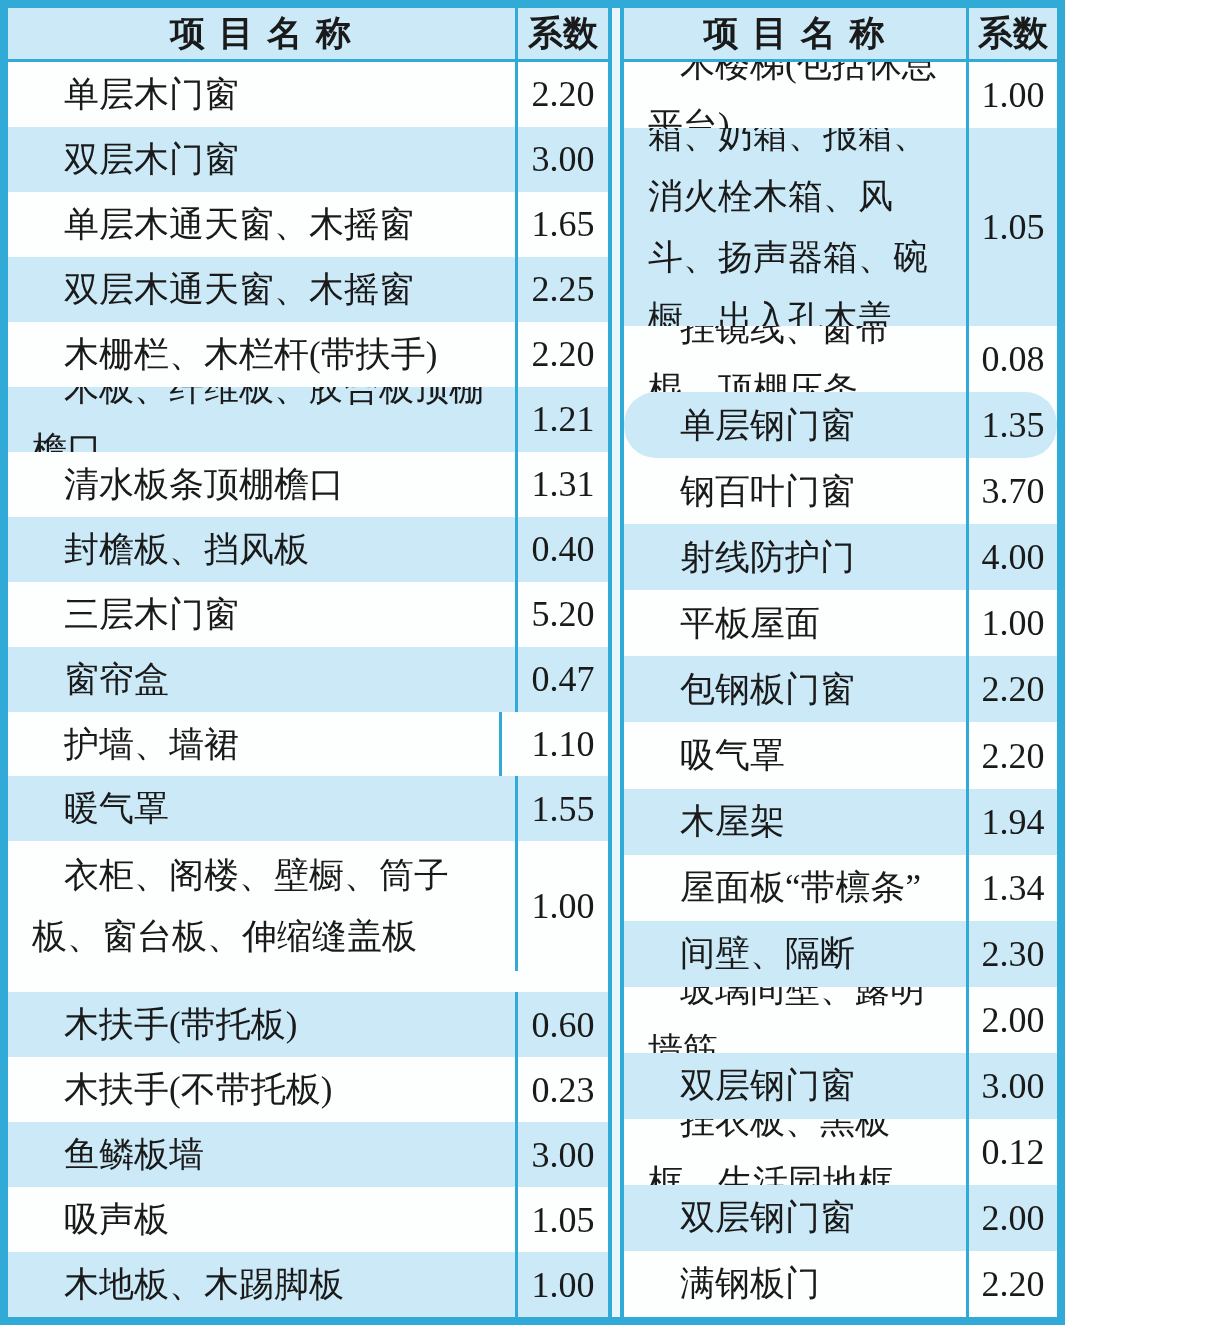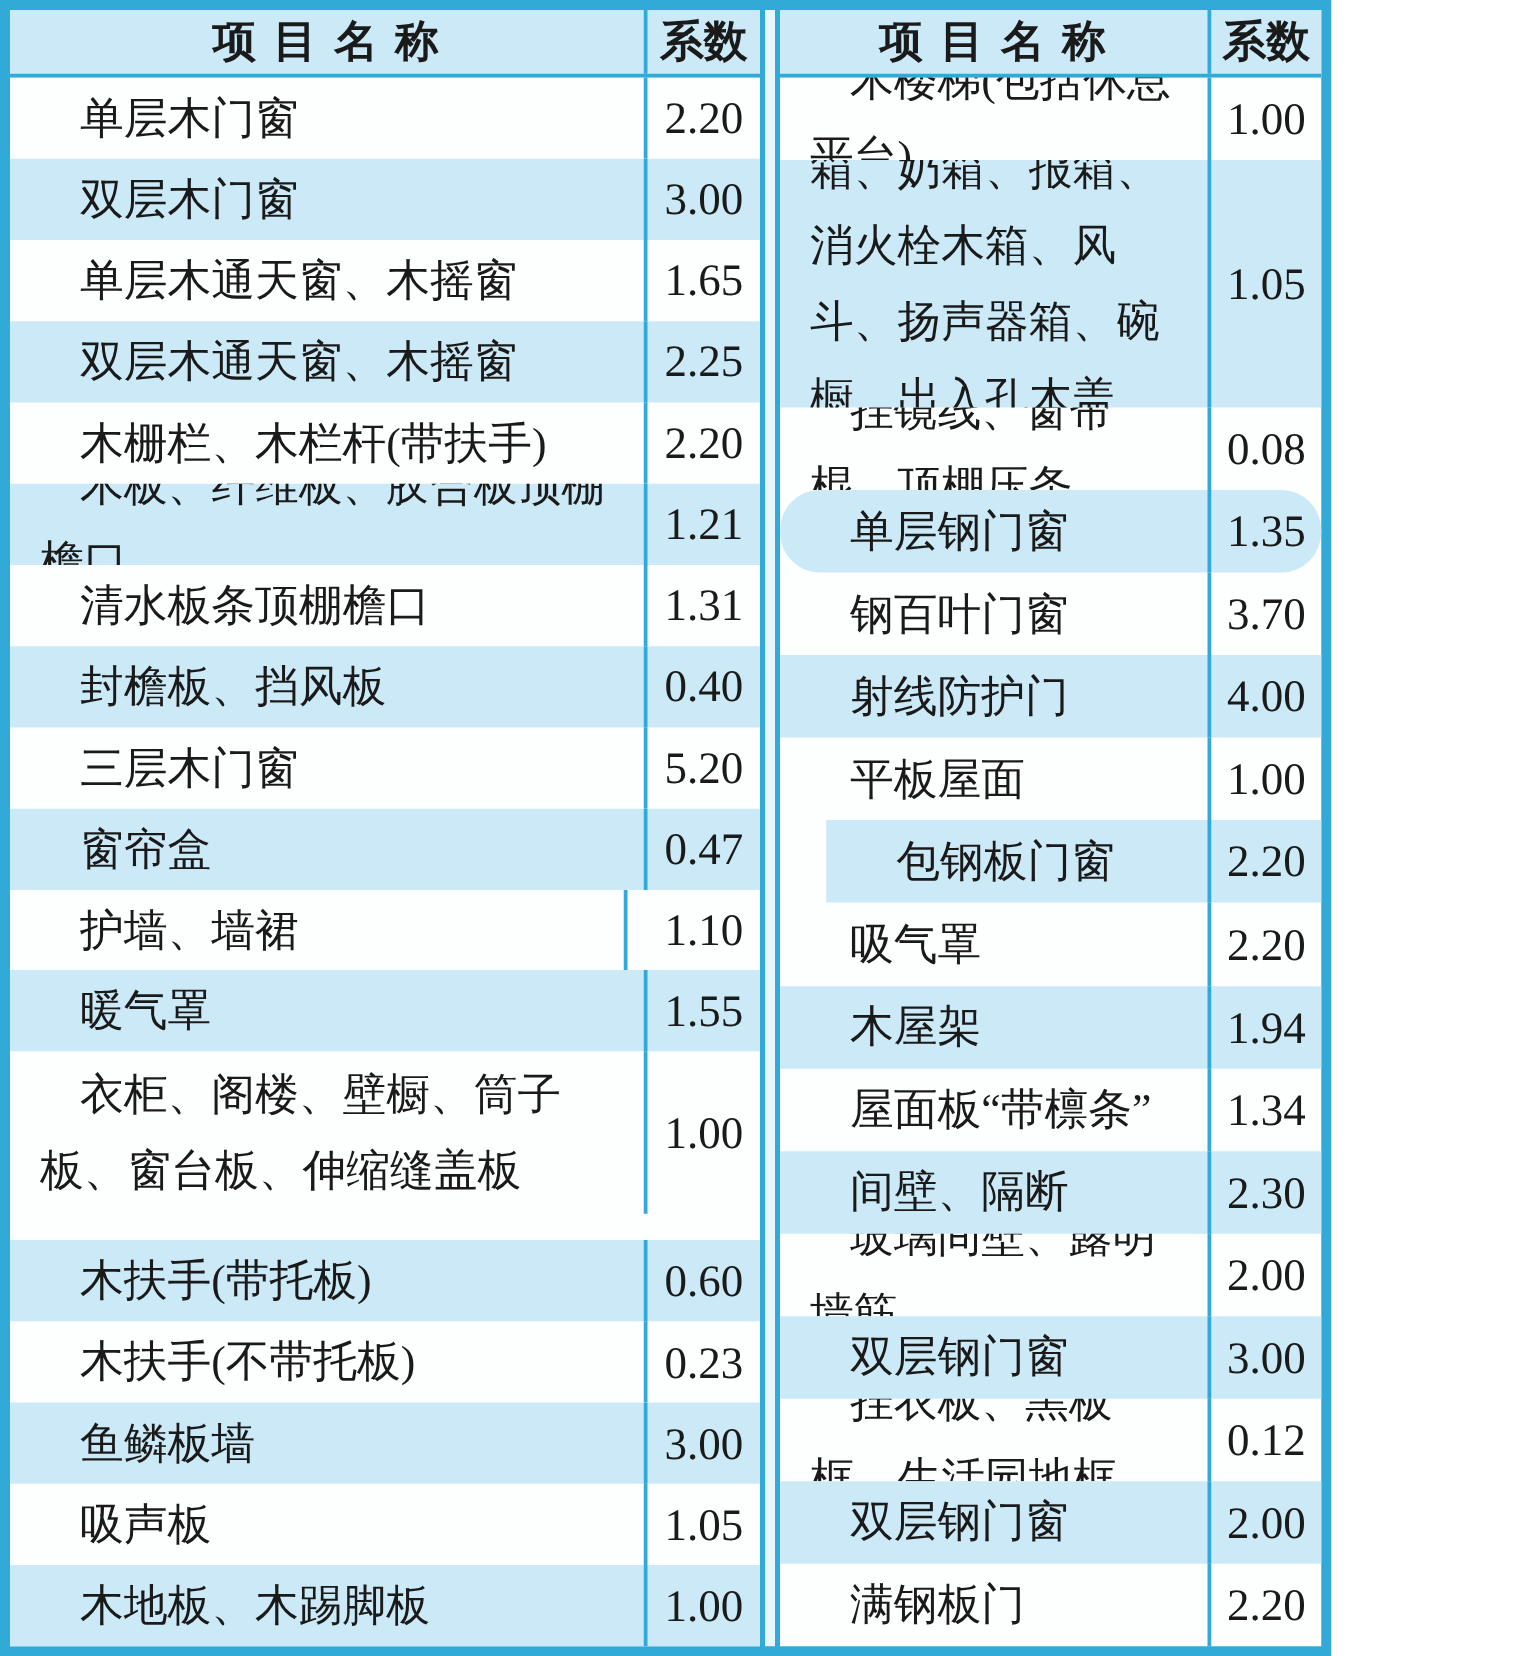--- a/index.html
+++ b/index.html
@@ -290,21 +290,21 @@
     </div>
   </div>
         <div class="row" style="flex-grow: 1;">
     <div class="cell name-col">
       <span class="txt">平板屋面</span>
     </div>
     <div class="cell coef-col">
       <span class="val">1.00</span>
     </div>
   </div>
-        <div class="row alt" style="flex-grow: 1; margin-left: 37px;">
+        <div class="row alt" style="flex-grow: 1;">
     <div class="cell name-col">
       <span class="txt">包钢板门窗</span>
     </div>
     <div class="cell coef-col">
       <span class="val">2.20</span>
     </div>
   </div>
         <div class="row" style="flex-grow: 1;">
     <div class="cell name-col">
       <span class="txt">吸气罩</span>

